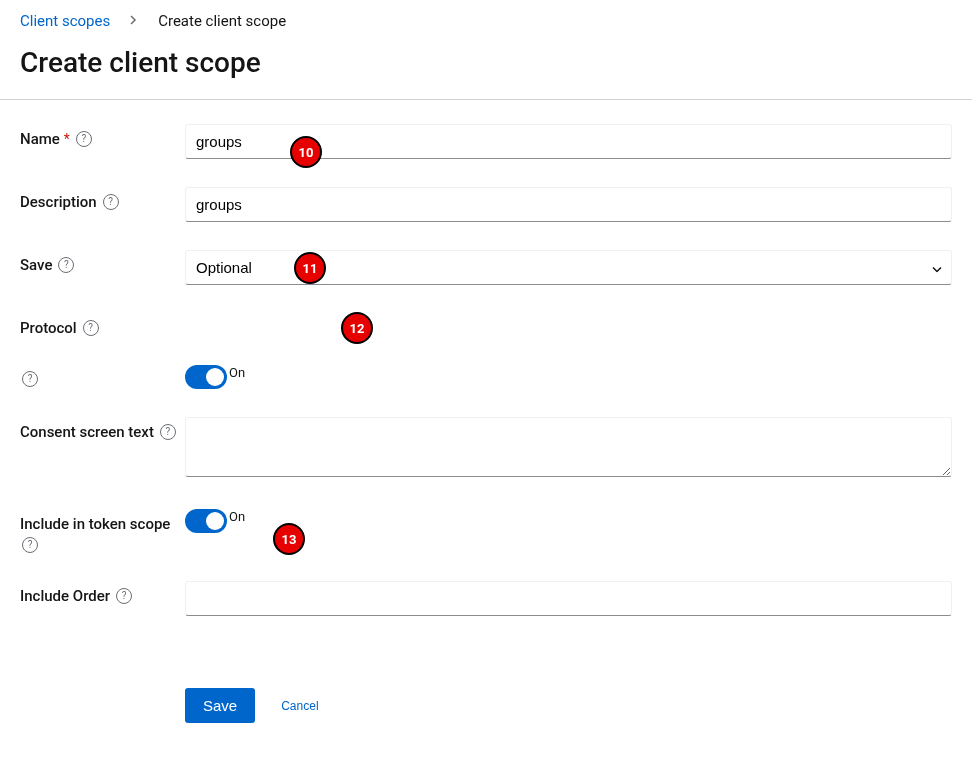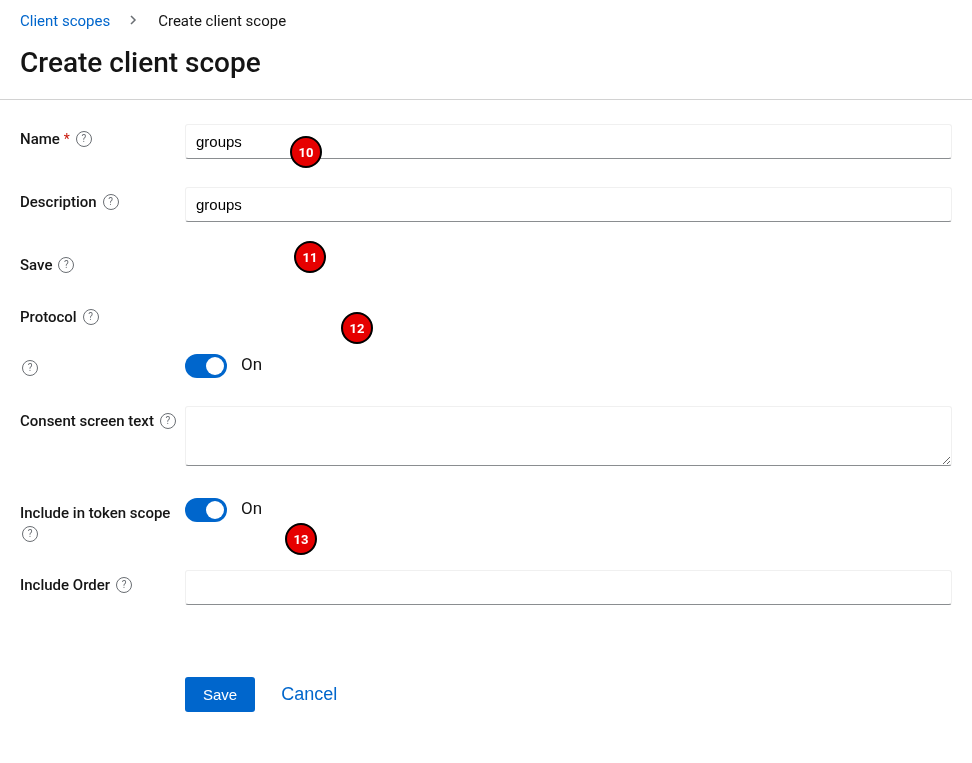--- a/index.html
+++ b/index.html
@@ -115,22 +115,22 @@
     .toggle-knob {
       position: absolute;
       right: 3px;
       top: 3px;
       width: 18px;
       height: 18px;
       background: #fff;
       border-radius: 50%;
     }
     .toggle-label {
-      margin-left: 14px;
-      font-size: 17px;
+      margin-left: 2px;
+      font-size: 13px;
     }
     .textarea-input {
       width: 100%;
       min-height: 60px;
       padding: 8px 10px;
       font-size: 15px;
       border: 1px solid #f0f0f0;
       border-bottom: 1px solid #8a8d90;
       border-radius: 3px;
       resize: vertical;
@@ -151,21 +151,21 @@
       border: none;
       padding: 9px 18px;
       font-size: 15px;
       border-radius: 3px;
       cursor: pointer;
     }
     .btn-link {
       background: none;
       border: none;
       color: #0066cc;
-      font-size: 18px;
+      font-size: 12px;
       cursor: pointer;
     }
     .annotation {
       position: absolute;
       width: 32px;
       height: 32px;
       background: #e60000;
       border: 2.5px solid #000;
       border-radius: 50%;
       color: #fff;
@@ -216,20 +216,30 @@
     <div class="field-col">
       <input type="text" class="text-input" value="groups" style="">
     </div>
   </div>
 
   <div class="form-row">
     <div class="label-col">
       <span class="label-text">Save</span>
       <span class="help-icon">?</span>
     </div>
+    <div class="field-col">
+      <div class="select-wrapper">
+        <input type="text" readonly="" class="text-input select-input" value="Optional" style="">
+        <span class="select-caret">
+          <svg width="10" height="6" viewBox="0 0 10 6">
+              <path d="M1 1 L5 5 L9 1" stroke="#151515" stroke-width="1.5" fill="none"></path>
+            </svg>
+        </span>
+      </div>
+    </div>
   </div>
 
   <div class="form-row">
     <div class="label-col">
       <span class="label-text">Protocol</span>
       <span class="help-icon">?</span>
     </div>
   </div>
 
   <div class="form-row">
@@ -281,16 +291,16 @@
 
 </div>
 
 <div class="buttons">
   <button class="btn-primary">Save</button>
   <button class="btn-link">Cancel</button>
 </div>
 
 <div id="annotations">
     <div class="annotation" style="top: 136px; left: 290px;">10</div>
-    <div class="annotation" style="top: 241px; left: 294px;">11</div>
+    <div class="annotation" style="top: 252px; left: 294px;">11</div>
     <div class="annotation" style="top: 312px; left: 341px;">12</div>
-    <div class="annotation" style="top: 523px; left: 285px;">13</div>
+    <div class="annotation" style="top: 523px; left: 273px;">13</div>
   </div>
 
 </body></html>

